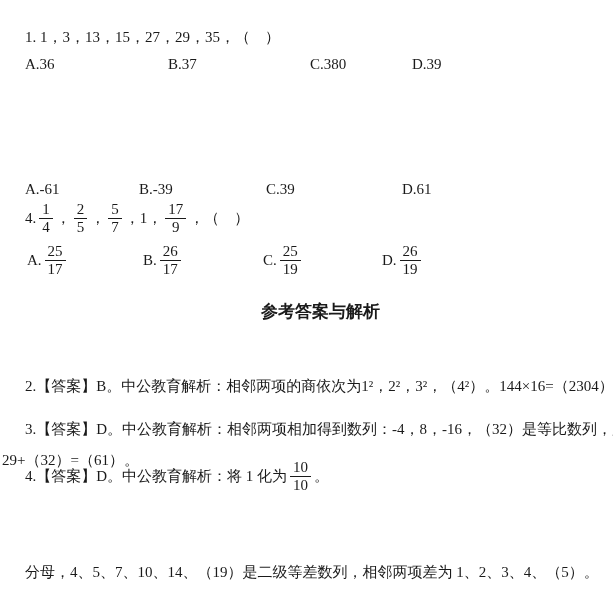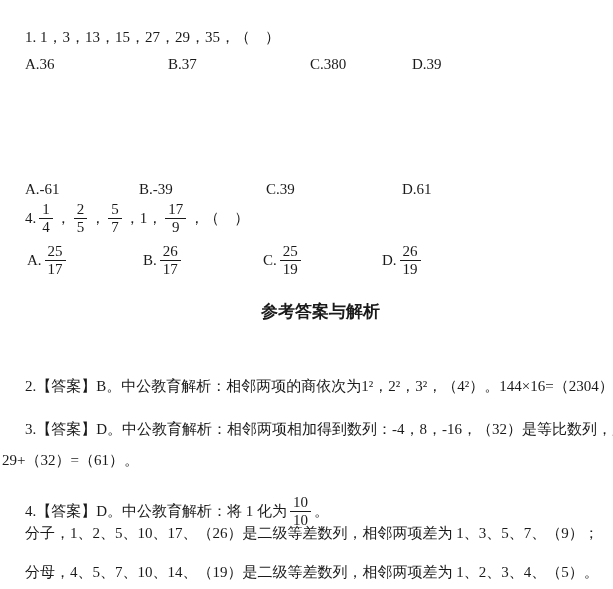--- a/index.html
+++ b/index.html
@@ -97,25 +97,24 @@
       </span>
     </span>
   </div>
 
   <div class="heading" style="top:300px">参考答案与解析</div>
 
   <div class="line" style="top:377px">2.【答案】B。中公教育解析：相邻两项的商依次为1²，2²，3²，（4²）。144×16=（2304）。</div>
   <div class="line" style="top:420px">3.【答案】D。中公教育解析：相邻两项相加得到数列：-4，8，-16，（32）是等比数列，所以</div>
   <div class="line noindent" style="top:451px">29+（32）=（61）。</div>
 
-  <div class="line fracline" style="top:494px">
+  <div class="line fracline" style="top:459px">
     <span>4.【答案】D。中公教育解析：将 1 化为</span>
     <span class="frac">
       <span class="fn">10</span>
       <span class="fd">10</span>
     </span>
     <span>。</span>
   </div>
 
-  <div class="line" style="top:524px">分子，1、2、5、10、17、（26）是二级等差数列，相邻两项差为 1、3、5、7、（9）；</div>
   <div class="line" style="top:563px">分母，4、5、7、10、14、（19）是二级等差数列，相邻两项差为 1、2、3、4、（5）。</div>
 
 </div>
 
 </body></html>

